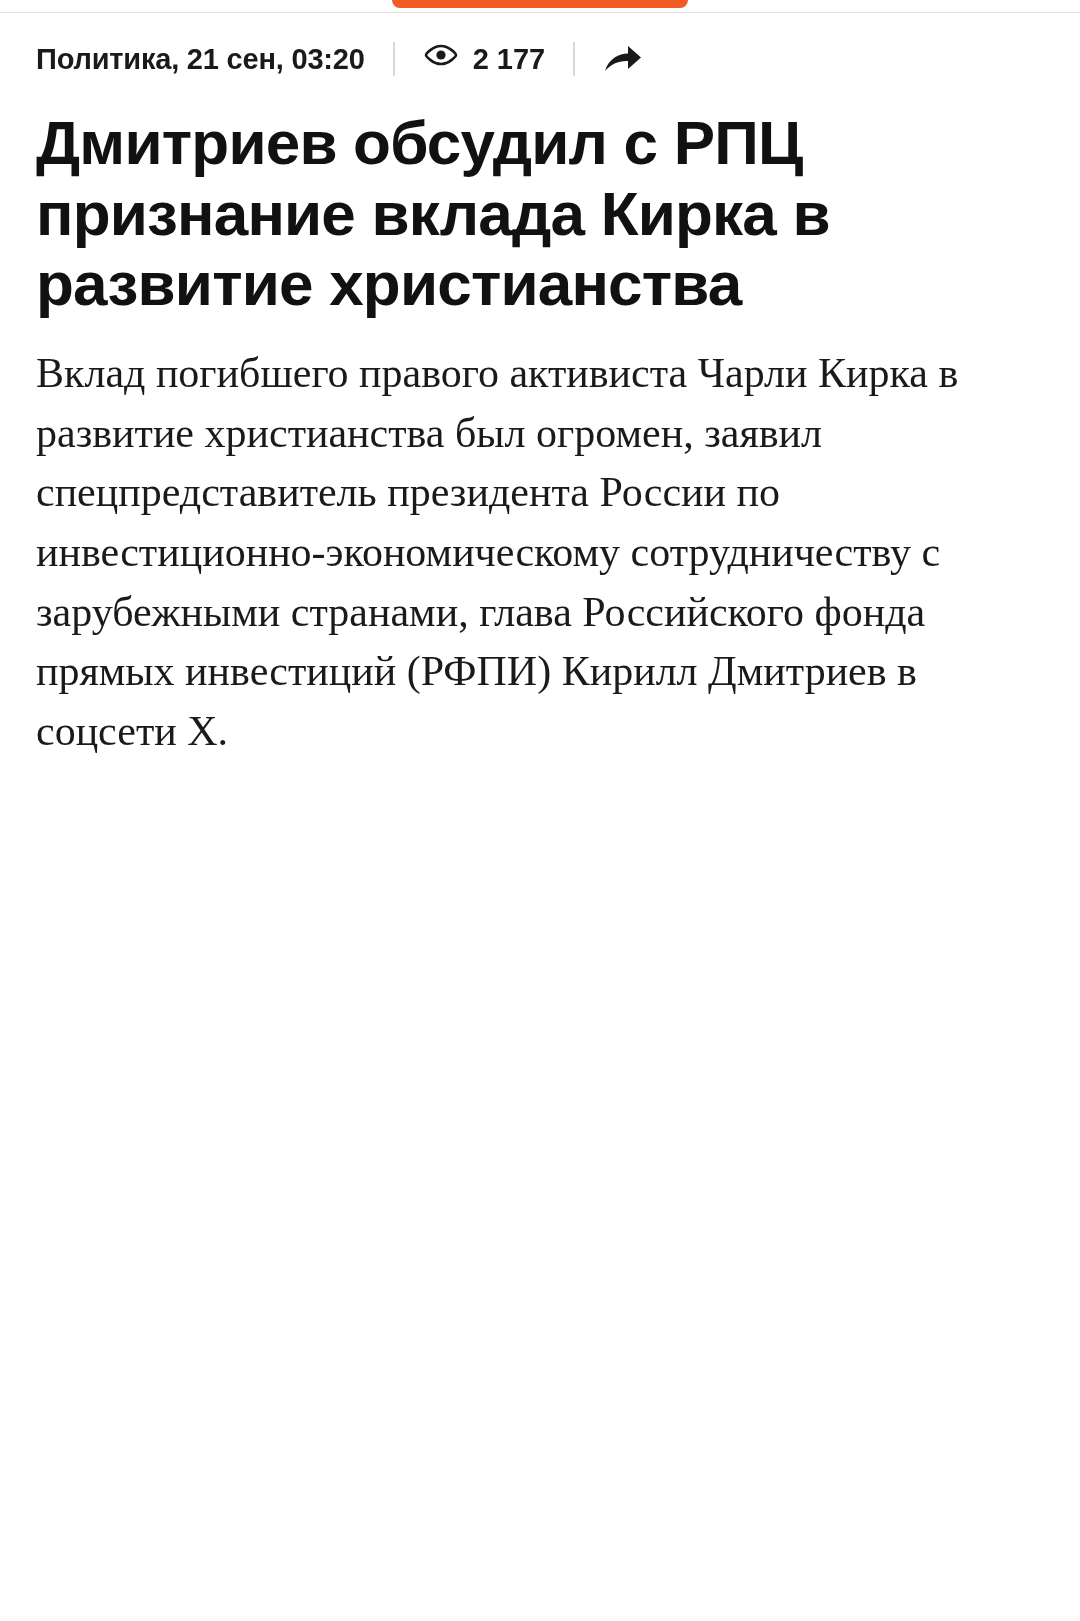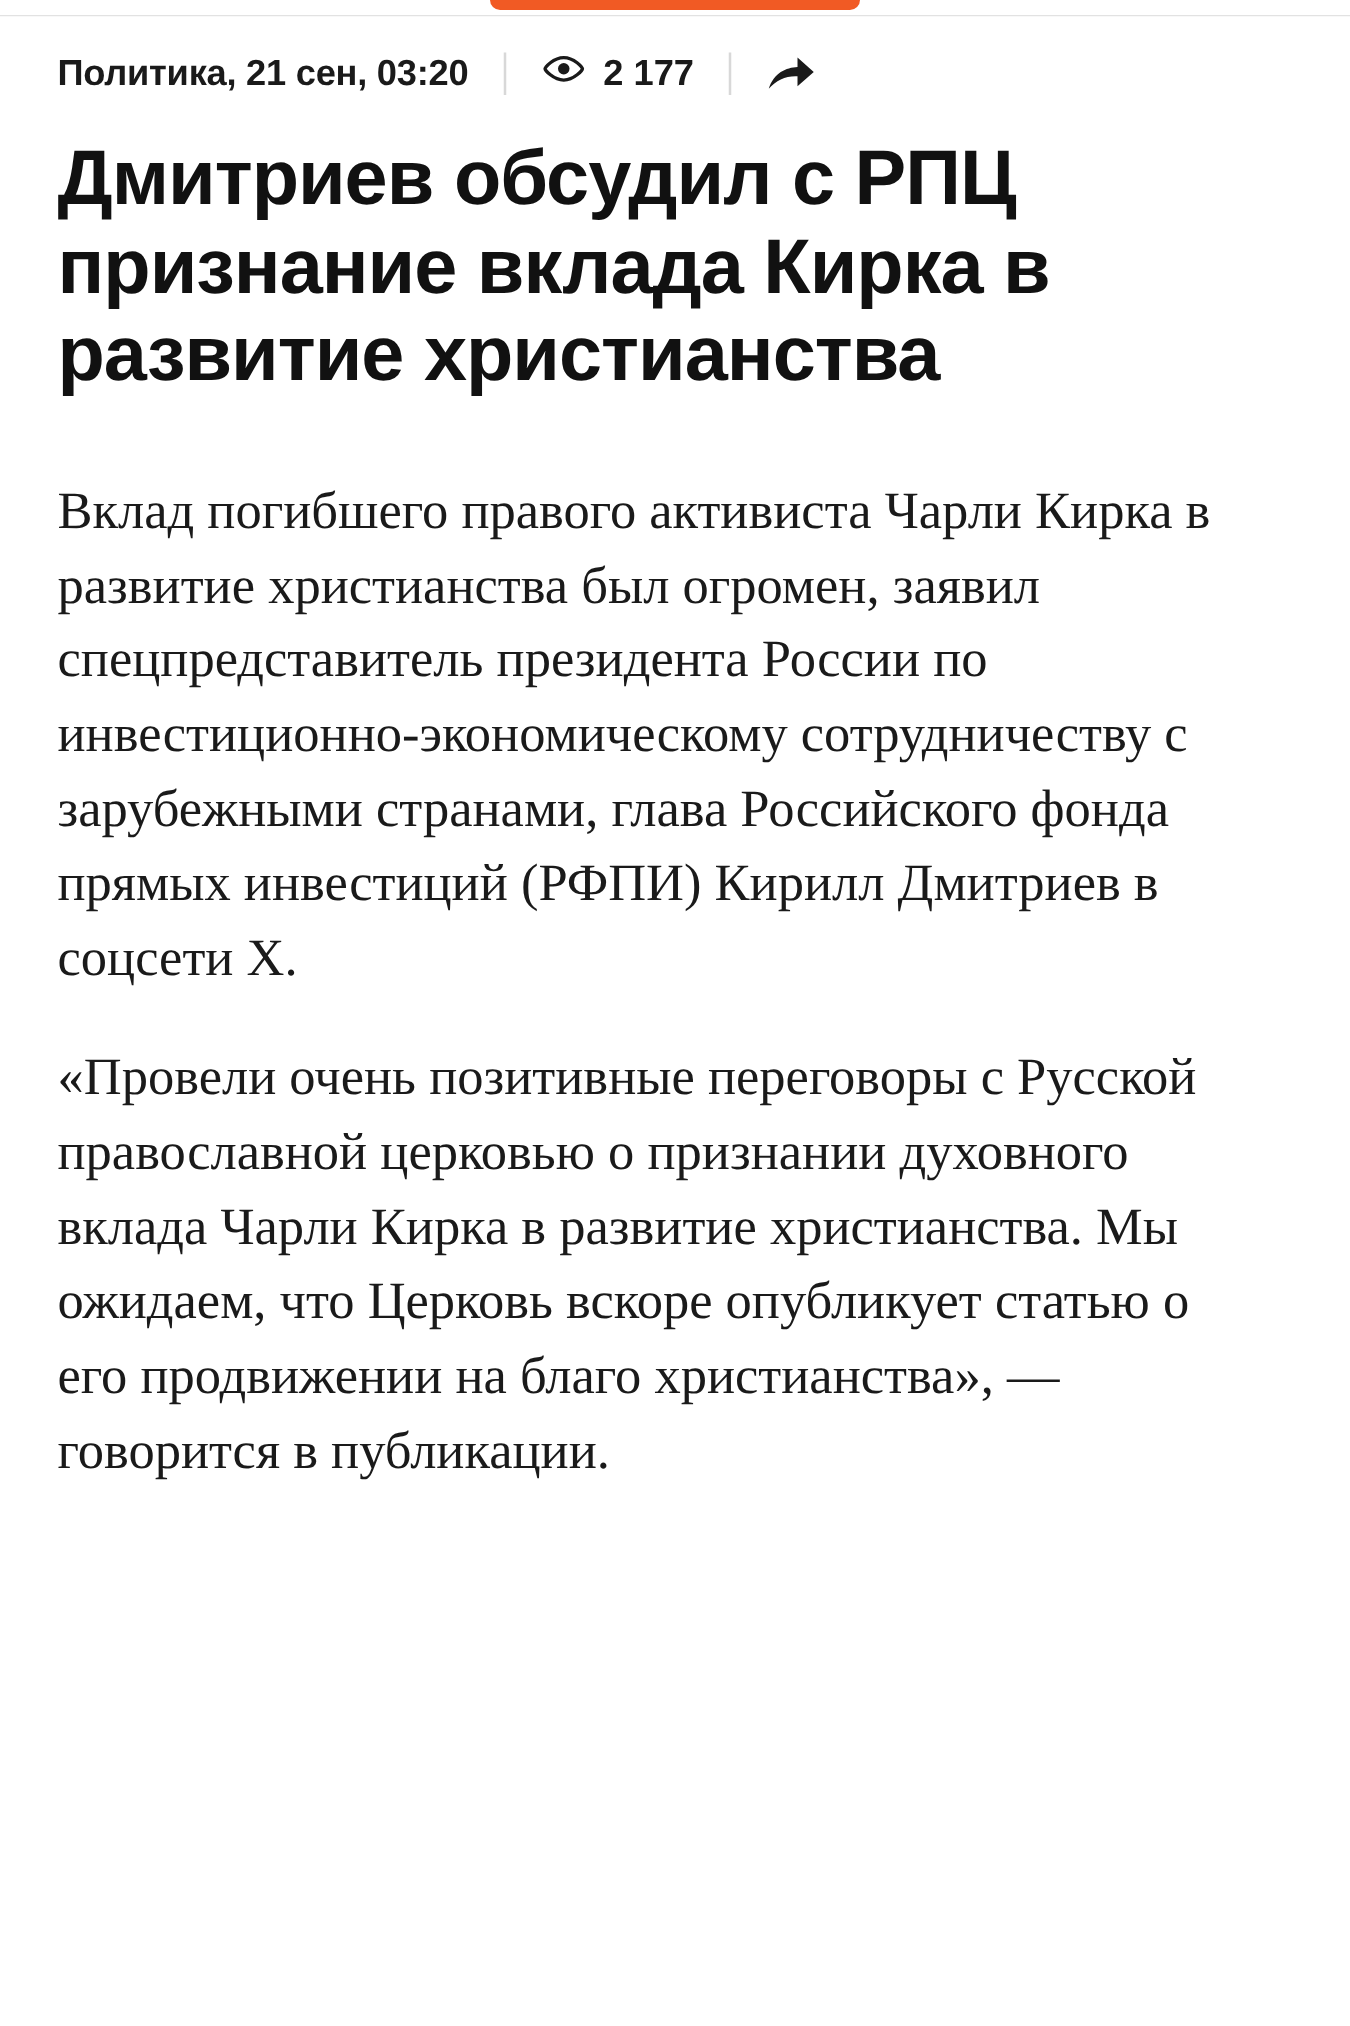--- a/index.html
+++ b/index.html
@@ -44,21 +44,21 @@
   .top-rule {
     position: absolute;
     left: 0;
     right: 0;
     top: 12px;
     height: 1px;
     background: #e2e2e2;
   }
 
   .content {
-    padding: 0 46px;
+    padding: 0 36px;
     box-sizing: border-box;
   }
 
   
   .meta-row {
     display: flex;
     align-items: center;
     margin-top: 18px;
     height: 54px;
   }
@@ -105,21 +105,21 @@
     font-size: 62px;
     line-height: 1.14;
     font-weight: 700;
     letter-spacing: -0.8px;
     color: #111111;
     max-width: 930px;
   }
 
   
   .body {
-    margin-top: 60px;
+    margin-top: 24px;
   }
   .body p {
     font-family: "Liberation Serif", serif;
     font-size: 42px;
     line-height: 1.42;
     color: #1a1a1a;
     margin: 0 0 36px 0;
     max-width: 960px;
   }
 </style>
@@ -156,17 +156,16 @@
         <svg viewBox="0 0 40 34" width="40" height="34" aria-hidden="true">
           <path d="M2 29c4-13 14-17 23-17.5V4l13 11.5L25 27v-8c-9-0.5-17 3-23 10z" fill="#1a1a1a"></path>
         </svg>
       </span>
     </div>
 
     <h1 class="headline">Дмитриев обсудил с РПЦ признание вклада Кирка в развитие христианства</h1>
 
     <div class="body">
       <p>Вклад погибшего правого активиста Чарли Кирка в развитие христианства был огромен, заявил спецпредставитель президента России по инвестиционно-экономическому сотрудничеству с зарубежными странами, глава Российского фонда прямых инвестиций (РФПИ) Кирилл Дмитриев в соцсети X.</p>
-      <p>«Провели очень позитивные переговоры с Русской православной церковью о признании духовного вклада Чарли Кирка в развитие христианства. Мы ожидаем, что Церковь вскоре опубликует статью о его продвижении на благо христианства», — говорится в публикации.</p>
     </div>
 
   </div>
 </div>
 
 </body></html>

